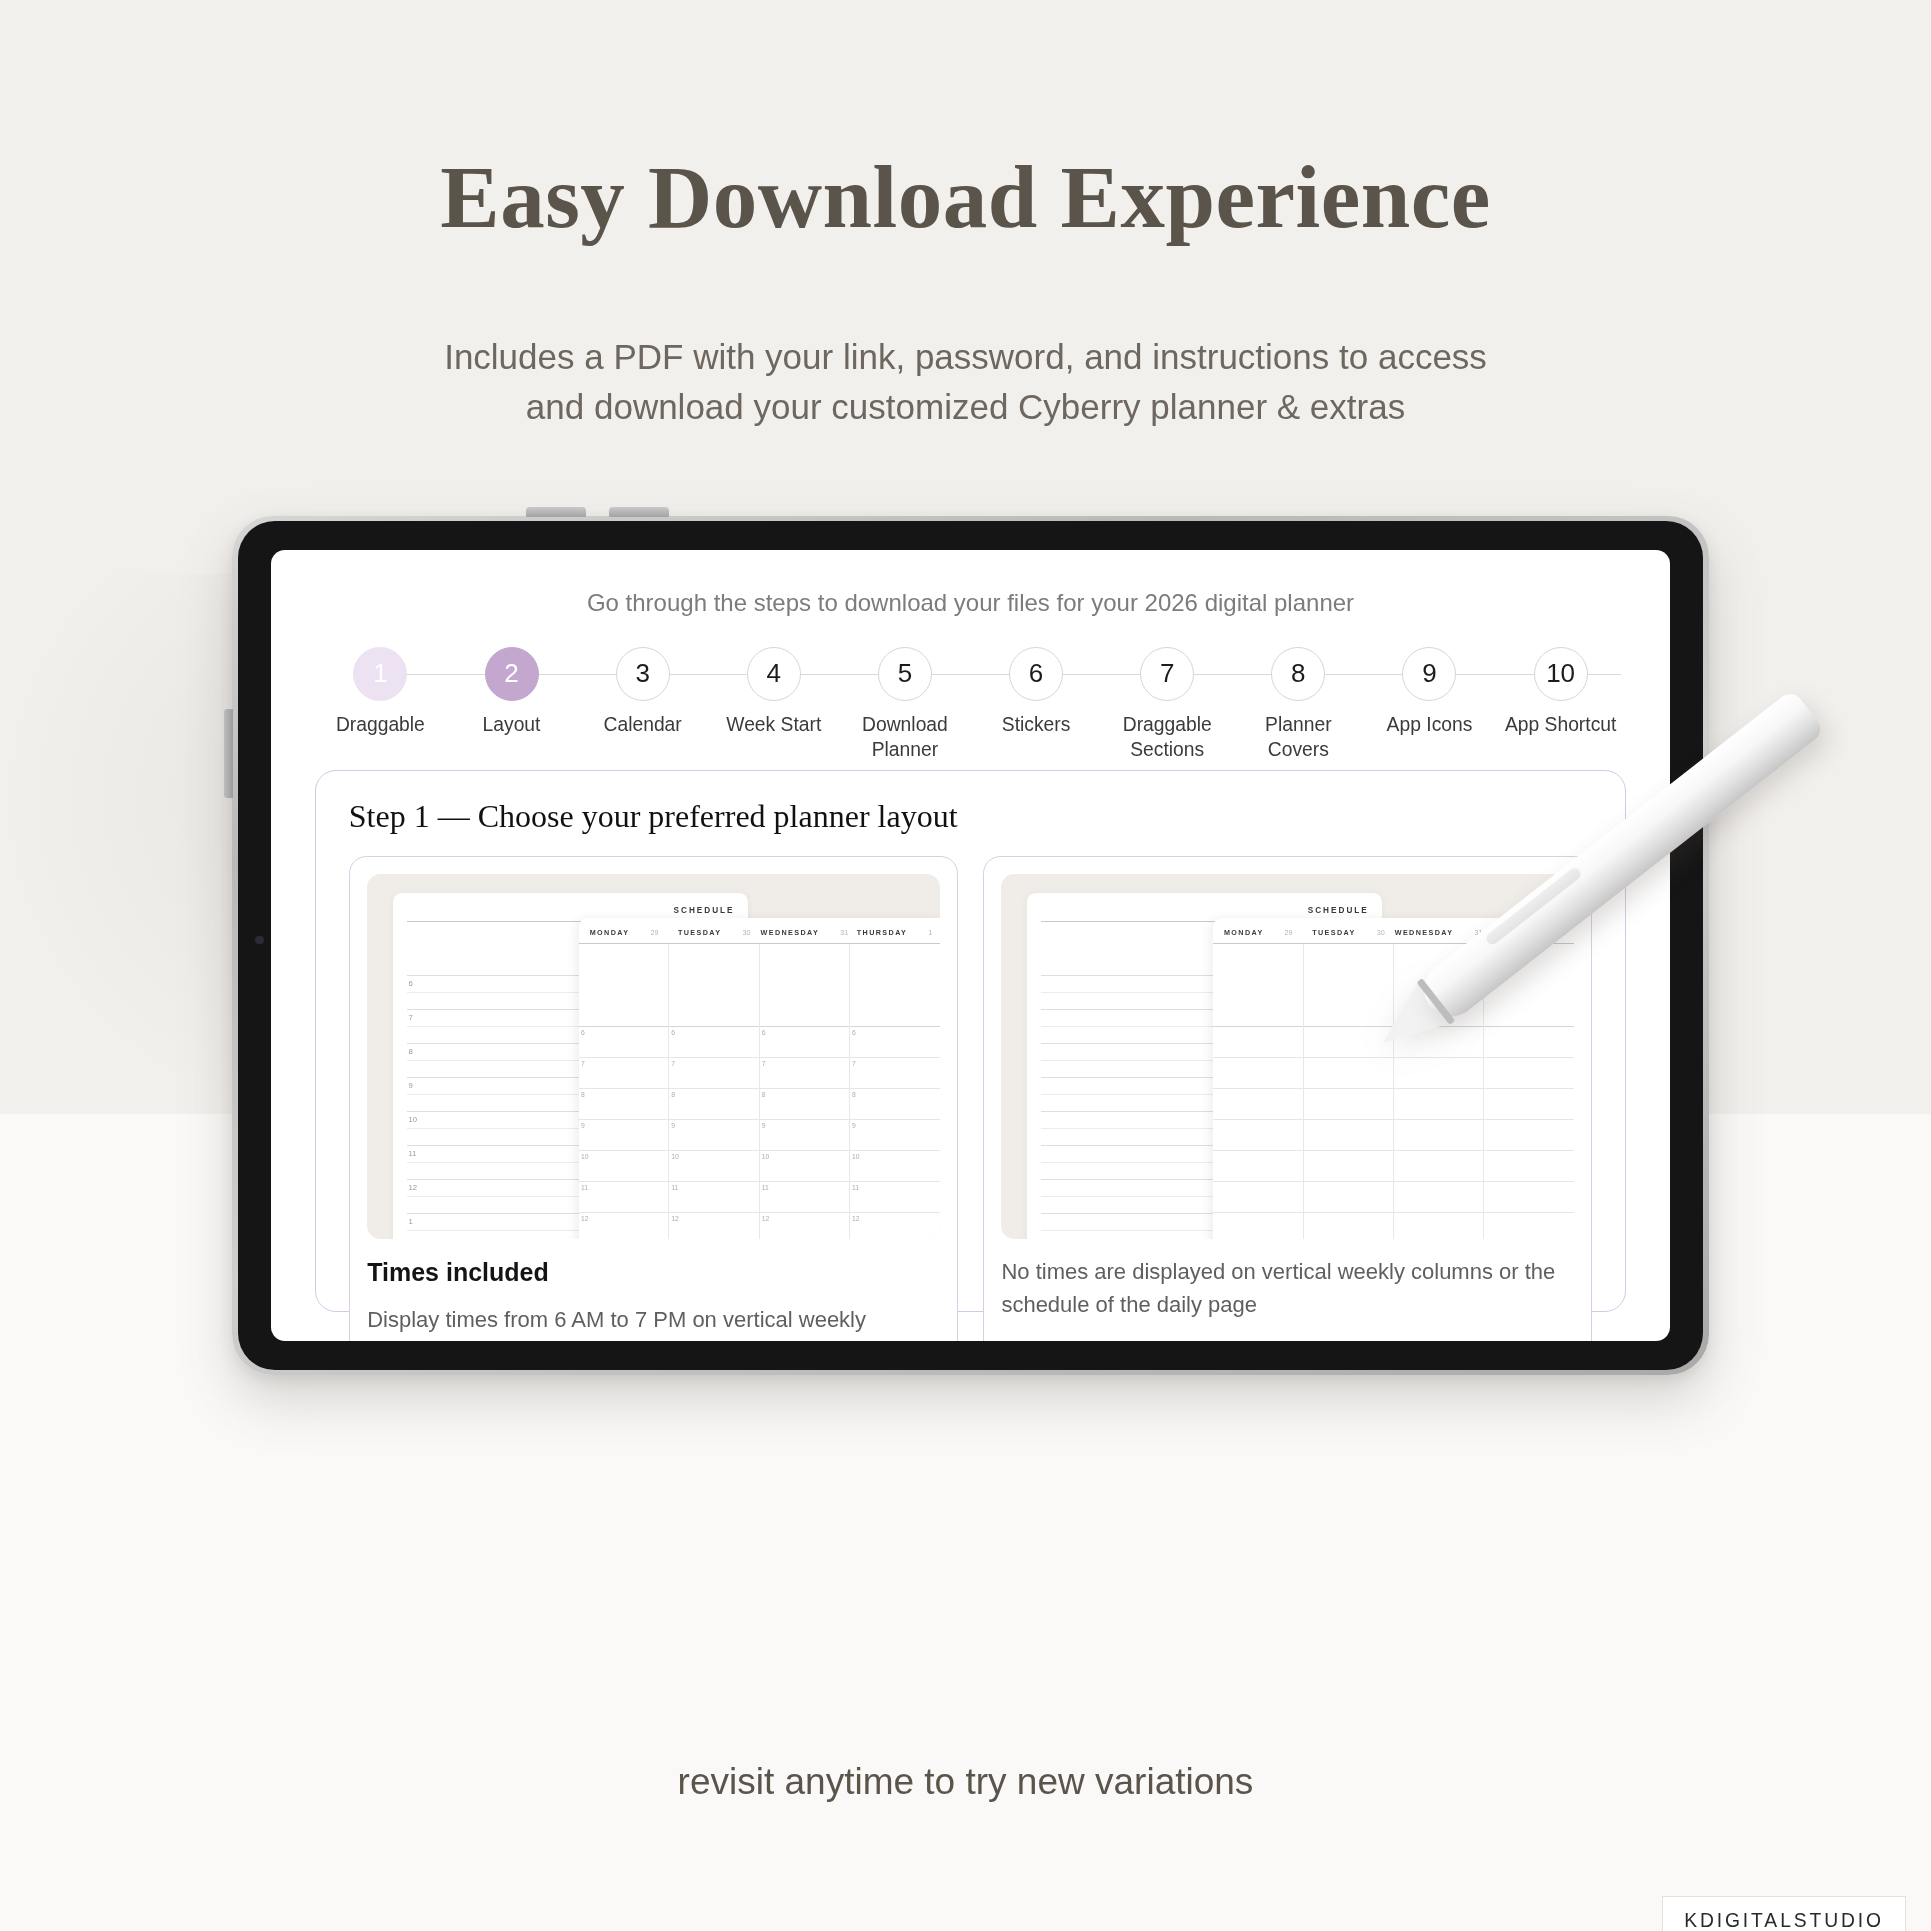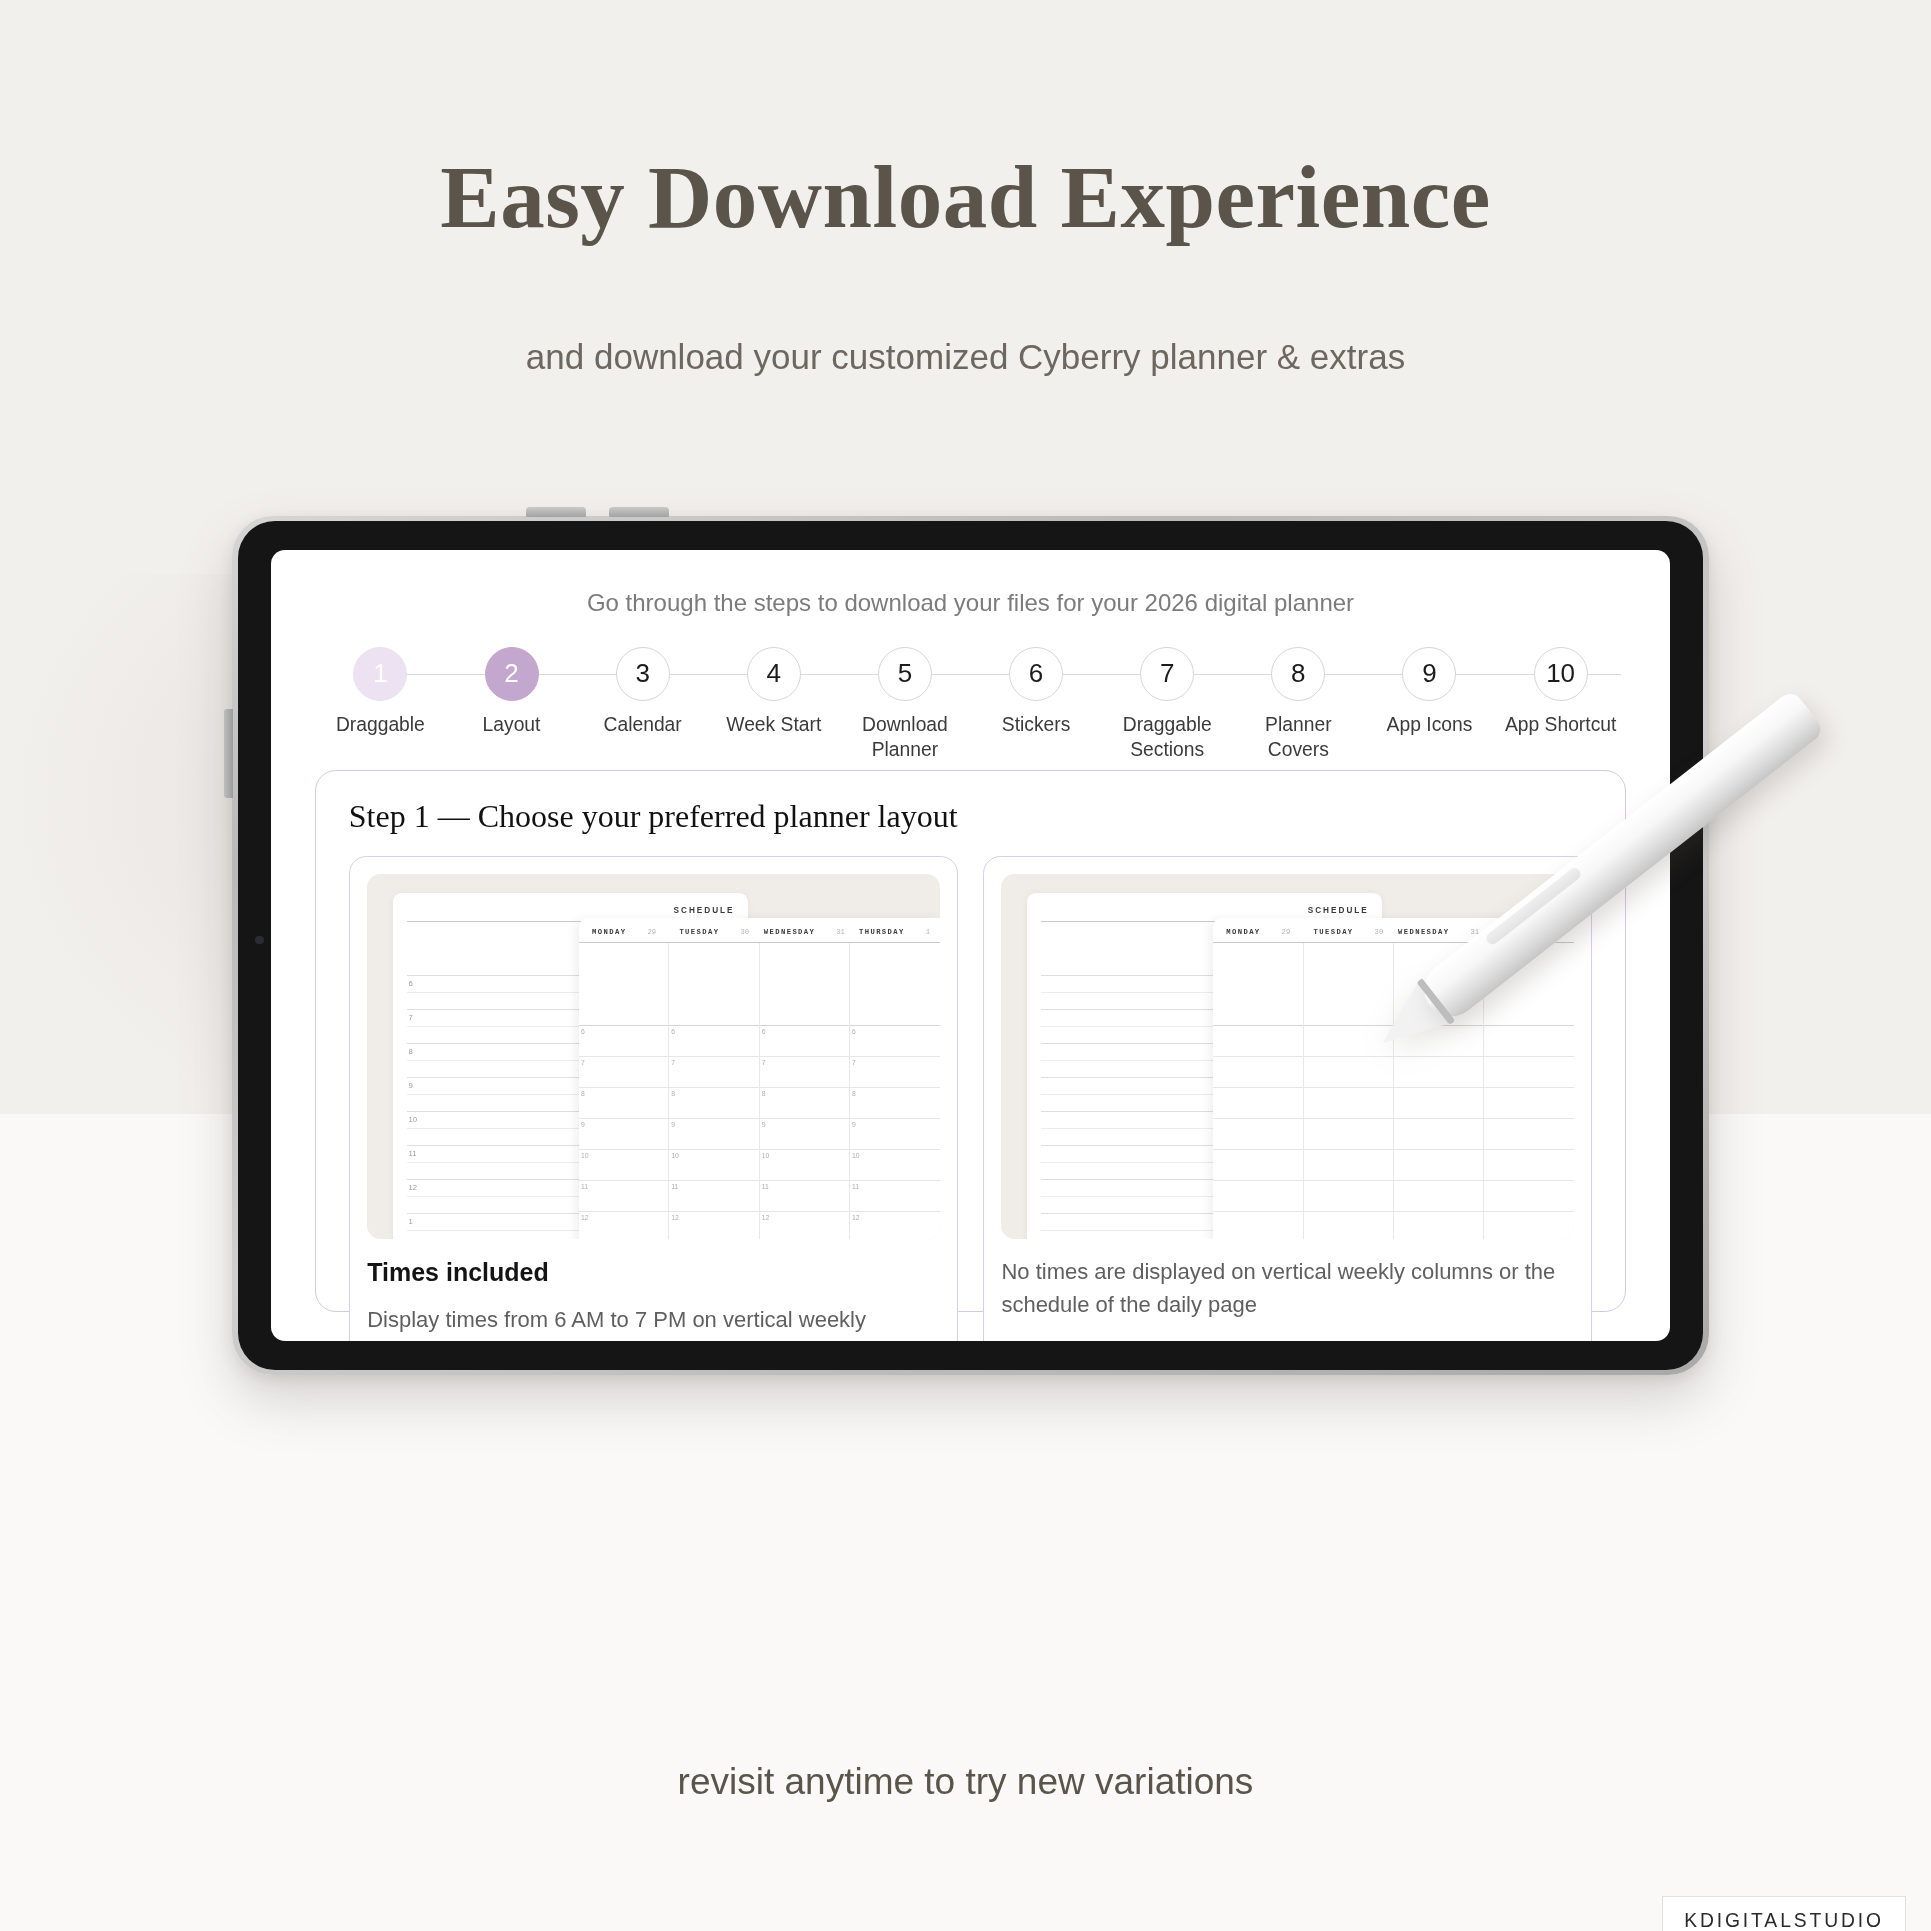--- a/index.html
+++ b/index.html
@@ -231,21 +231,20 @@
     display: flex;
     border-bottom: 1px solid #c9c9c9;
     padding: 9.7px 0 5.8px 0;
   }
   .week-col-head {
     flex: 1 1 0;
     display: flex;
     align-items: baseline;
     justify-content: center;
     gap: 21px;
-    font-family: Liberation Mono, monospace;
   }
   .week-col-head .dname {
     font-size: 7.2px; letter-spacing: 1.4px; font-weight: 700; color: #3a3a3a;
   }
   .week-col-head .dnum {
     font-size: 7.2px; color: #b4b4b4;
   }
   .week-body { position: relative; height: 100%; display: flex; }
   .week-col {
     flex: 1 1 0;
@@ -331,20 +330,21 @@
 <body>
 
 <div id="page">
 
   <div class="bg-lower"></div>
   <div class="bg-soft-shadow"></div>
 
   <h1 class="headline">Easy Download Experience</h1>
 
   <div class="subhead">
+    <div>Includes a PDF with your link, password, and instructions to access</div>
     <div>and download your customized Cyberry planner &amp; extras</div>
   </div>
 
   <div class="tablet">
     <div class="tablet-metal"></div>
     <div class="vol-btn vol-1"></div>
     <div class="vol-btn vol-2"></div>
     <div class="side-btn"></div>
     <div class="tablet-bezel">
       <div class="cam-dot"></div>

